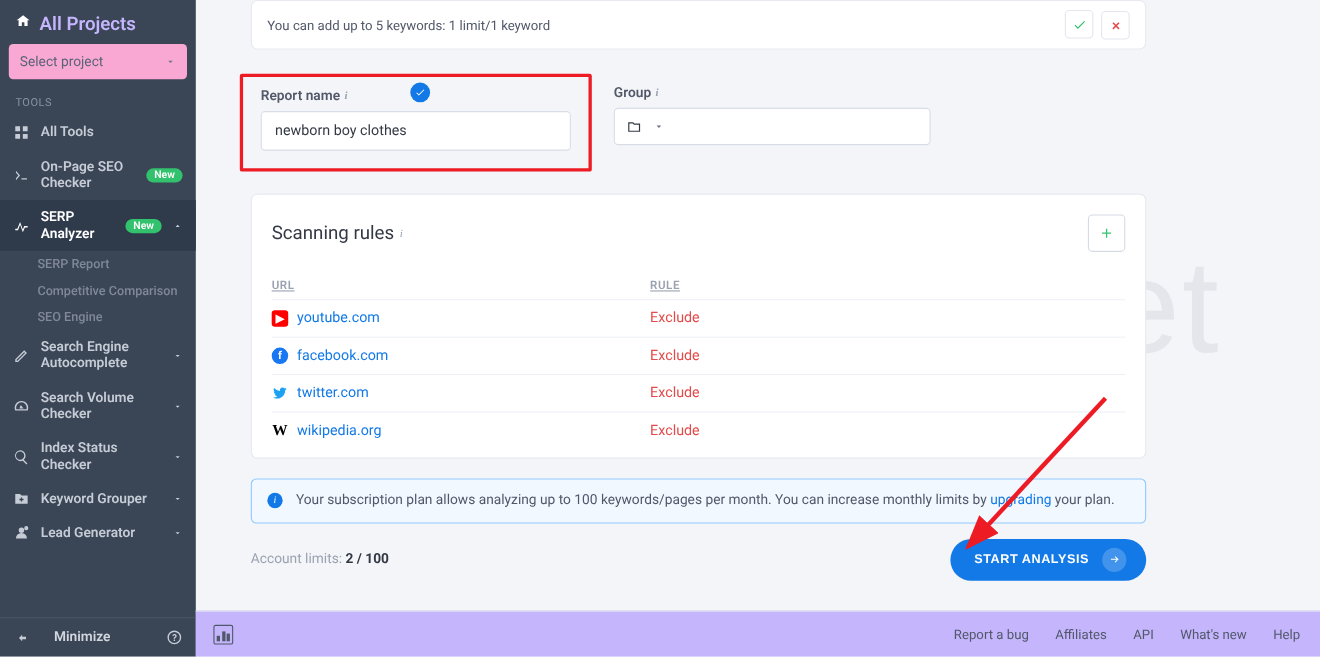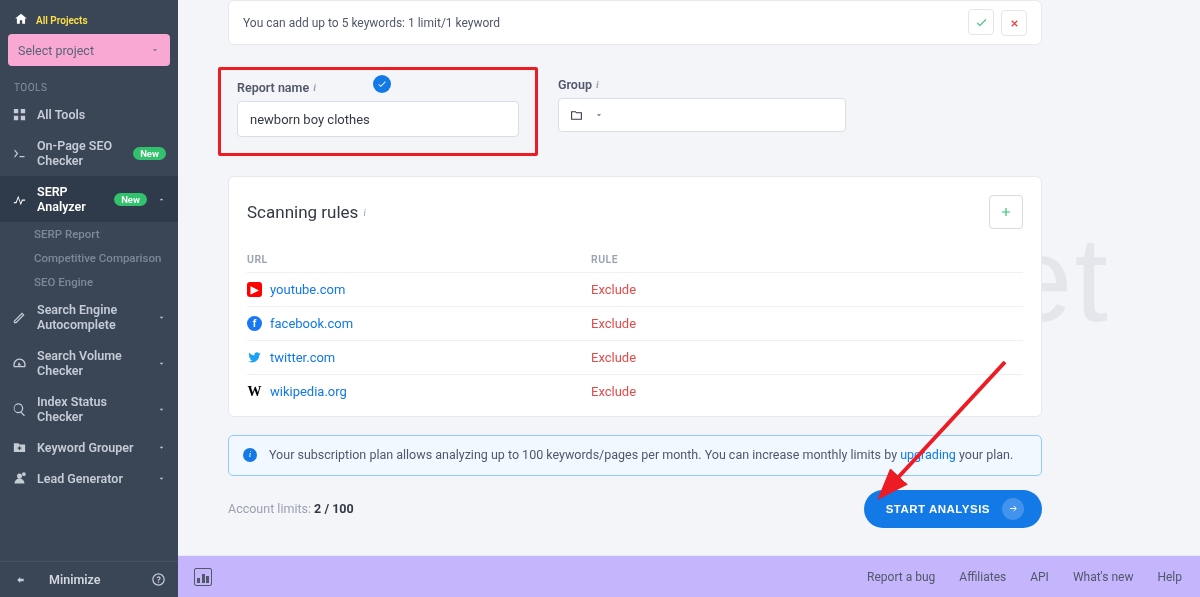--- a/index.html
+++ b/index.html
@@ -21,26 +21,26 @@
     color: #c6ccd6;
     font-size: 12.5px;
     display: flex;
     flex-direction: column;
   }
   .sidebar-top {
     padding: 8px 8px 2px 8px;
   }
   .all-projects {
     display: flex;
-    align-items: flex-end;
+    align-items: flex-start;
     gap: 8px;
     padding: 4px 6px 8px 6px;
-    color: #fde047;
+    color: #c4b5fd;
     font-weight: 600;
-    font-size: 10px;
+    font-size: 17px;
   }
   .all-projects .house-icon {
     width: 14px; height: 14px; fill: #fff;
   }
   .project-select {
     background: #f9a8d4;
     color: #5a6475;
     border-radius: 4px;
     height: 32px;
     display: flex;
@@ -246,20 +246,21 @@
   }
   .add-btn svg { width: 14px; height: 14px; fill: #32c26d; }
   .rules-table .th {
     display: flex;
     font-size: 10.5px;
     color: #9aa1b1;
     letter-spacing: .5px;
     padding: 6px 0;
     border-bottom: 1px solid #eef0f5;
     font-weight: 600;
+    text-decoration: underline;
   }
   .rules-table .th .col-url { width: 300px; }
   .rules-table .tr {
     display: flex;
     align-items: center;
     padding: 9px 0;
     border-bottom: 1px solid #eef0f5;
     font-size: 13px;
   }
   .rules-table .tr:last-child { border-bottom: none; }

